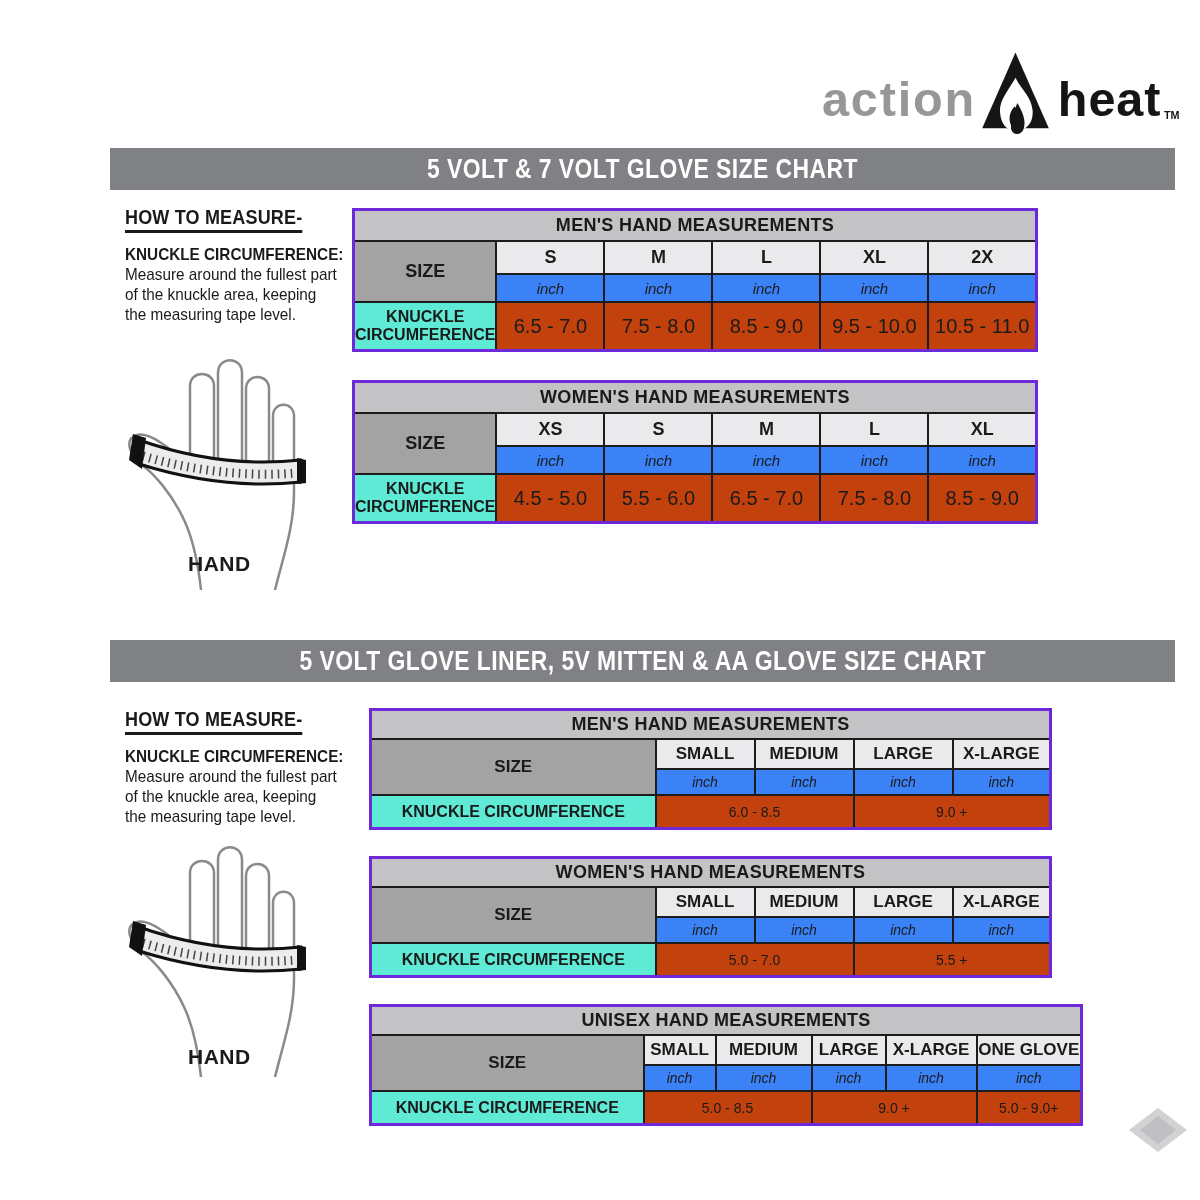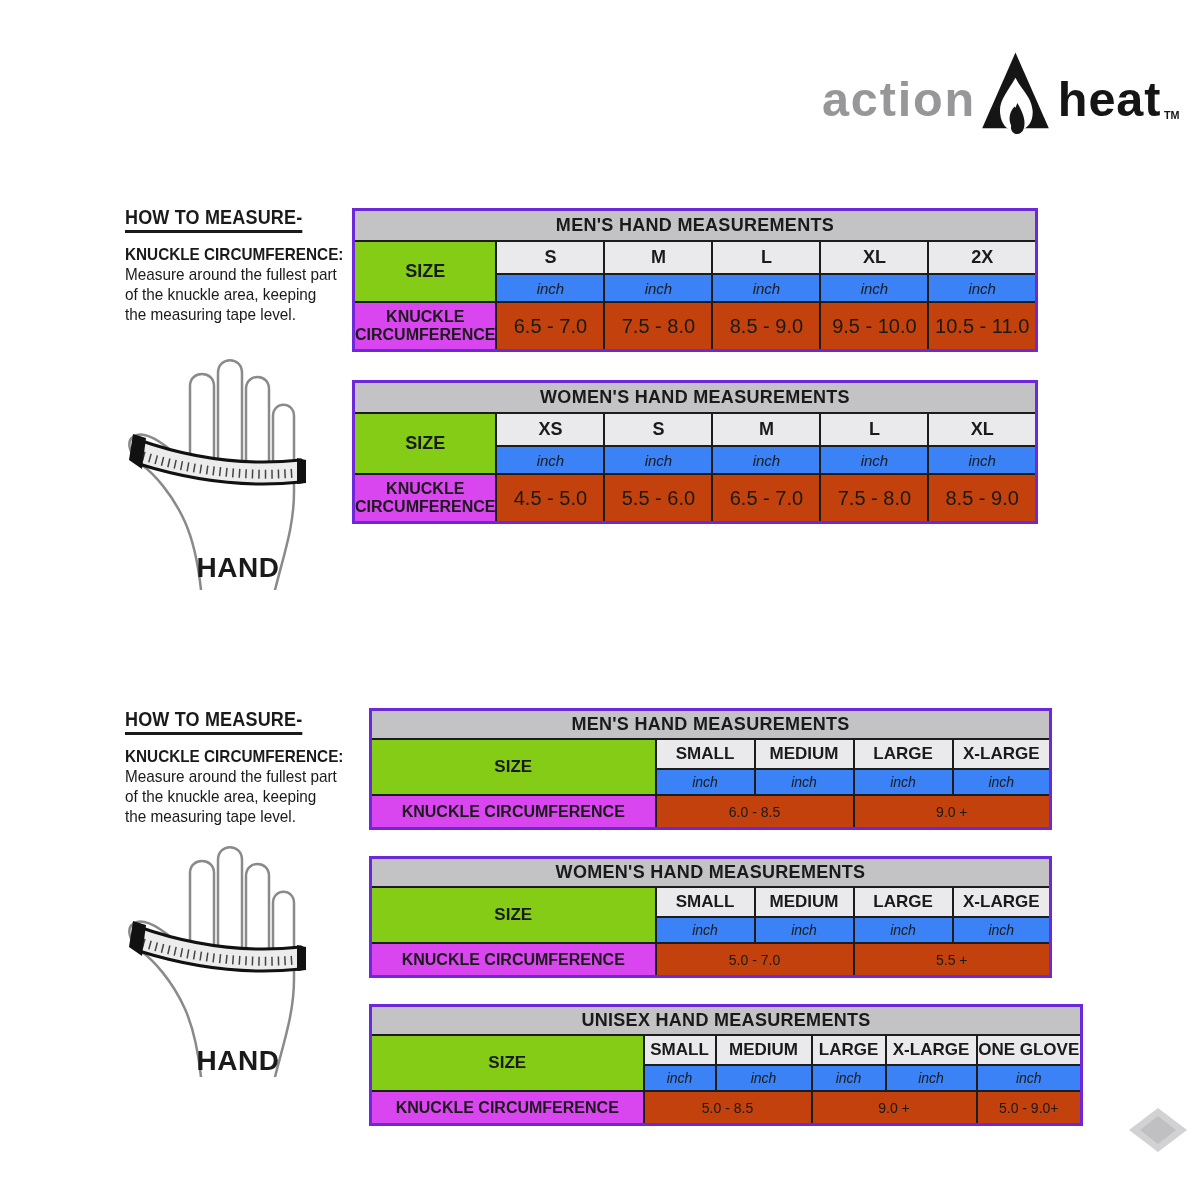--- a/index.html
+++ b/index.html
@@ -24,35 +24,35 @@
                 transform:scaleX(.9);transform-origin:0 0;white-space:nowrap;}
   .howto .heading{margin-top:12px;font-size:17px;font-weight:bold;white-space:nowrap;
                   transform:scaleX(.9);transform-origin:0 0;}
   .howto .body{font-size:17px;line-height:1.17;width:238px;
                transform:scaleX(.9);transform-origin:0 0;}
   .howto1{top:206px;}
   .howto2{top:708px;}
 
   
   .hand{position:absolute;left:68px;width:200px;height:260px;}
-  .hand-label{position:absolute;left:73px;width:100px;text-align:center;
-              font-size:28px;font-weight:bold;letter-spacing:.5px;}
+  .hand-label{position:absolute;left:73px;width:100px;text-align:left;
+              font-size:21px;font-weight:bold;letter-spacing:.5px;}
   .hand1{top:330px;}
   .hand2{top:817px;}
 
   
   table.tbl{position:absolute;border-collapse:collapse;table-layout:fixed;
             border:3px solid #6d28d9;background:#fff;}
   table.tbl td{border:2px solid #1c1c1c;text-align:center;vertical-align:middle;
                padding:0;overflow:hidden;}
   td.c-title{background:#c3c3c5;font-weight:bold;font-size:18px;letter-spacing:.3px;}
-  td.c-size{background:#84cc16;font-weight:bold;font-size:18px;}
+  td.c-size{background:#a3a3a3;font-weight:bold;font-size:18px;}
   td.c-sz{background:#eaeaec;font-weight:bold;}
   td.c-inch{background:#3b82f6;font-style:italic;}
-  td.c-knuckle{background:#d946ef;font-weight:bold;}
+  td.c-knuckle{background:#5eead4;font-weight:bold;}
   td.c-val{background:#c2410c;}
 
   
   .t1 .r-title td{height:29px;}
   .t1 .r-size td{height:31px;font-size:18px;}
   .t1 .r-inch td{height:26px;font-size:15px;}
   .t1 .r-data td{height:46px;font-size:20px;}
   .t1 td.c-knuckle{font-size:16px;line-height:1.15;}
   .t1a{left:305px;top:208px;}
   .t1b{left:305px;top:380px;}
@@ -82,20 +82,23 @@
       <path d="M215,32 C206,48 196,58 198,72 C199,84 206,90 212,90 L212,88
                C206,80 208,70 214,64 C220,70 224,78 220,88 L220,90
                C229,89 235,80 234,68 C232,52 222,46 215,32 Z" fill="#ffffff"></path>
       <path d="M217,60 C223,70 227,80 224,89 C221,97 211,96 210,88
                C210,80 214,68 217,60 Z" fill="#151515"></path>
     </g>
     <text x="262" y="74" font-size="54" font-weight="bold" fill="#151515" letter-spacing="1" font-family="Liberation Sans, sans-serif">heat</text>
     <text x="380" y="78" font-size="12" font-weight="bold" fill="#151515" font-family="Liberation Sans, sans-serif">TM</text>
   </svg>
 
+  <div class="banner banner1">
+    <span>5 VOLT &amp; 7 VOLT GLOVE SIZE CHART</span>
+  </div>
 
   <div class="howto howto1">
     <div class="title">HOW TO MEASURE-</div>
     <div class="heading">KNUCKLE CIRCUMFERENCE:</div>
     <div class="body">Measure around the fullest part of the knuckle area, keeping the measuring tape level.</div>
   </div>
 
   <div class="hand hand1">
     <svg width="200" height="260" viewBox="0 0 200 260">
       <path d="M86,260 C83,232 78,210 70,192 C57,163 38,143 27,135 C14,125 9,109 22,105
@@ -184,20 +187,23 @@
       <td class="c-knuckle">KNUCKLE CIRCUMFERENCE</td>
       <td class="c-val">4.5 - 5.0</td>
       <td class="c-val">5.5 - 6.0</td>
       <td class="c-val">6.5 - 7.0</td>
       <td class="c-val">7.5 - 8.0</td>
       <td class="c-val">8.5 - 9.0</td>
     </tr>
   </tbody>
     </table>
 
+  <div class="banner banner2">
+    <span>5 VOLT GLOVE LINER, 5V MITTEN &amp; AA GLOVE SIZE CHART</span>
+  </div>
 
   <div class="howto howto2">
     <div class="title">HOW TO MEASURE-</div>
     <div class="heading">KNUCKLE CIRCUMFERENCE:</div>
     <div class="body">Measure around the fullest part of the knuckle area, keeping the measuring tape level.</div>
   </div>
 
   <div class="hand hand2">
     <svg width="200" height="260" viewBox="0 0 200 260">
       <path d="M86,260 C83,232 78,210 70,192 C57,163 38,143 27,135 C14,125 9,109 22,105

